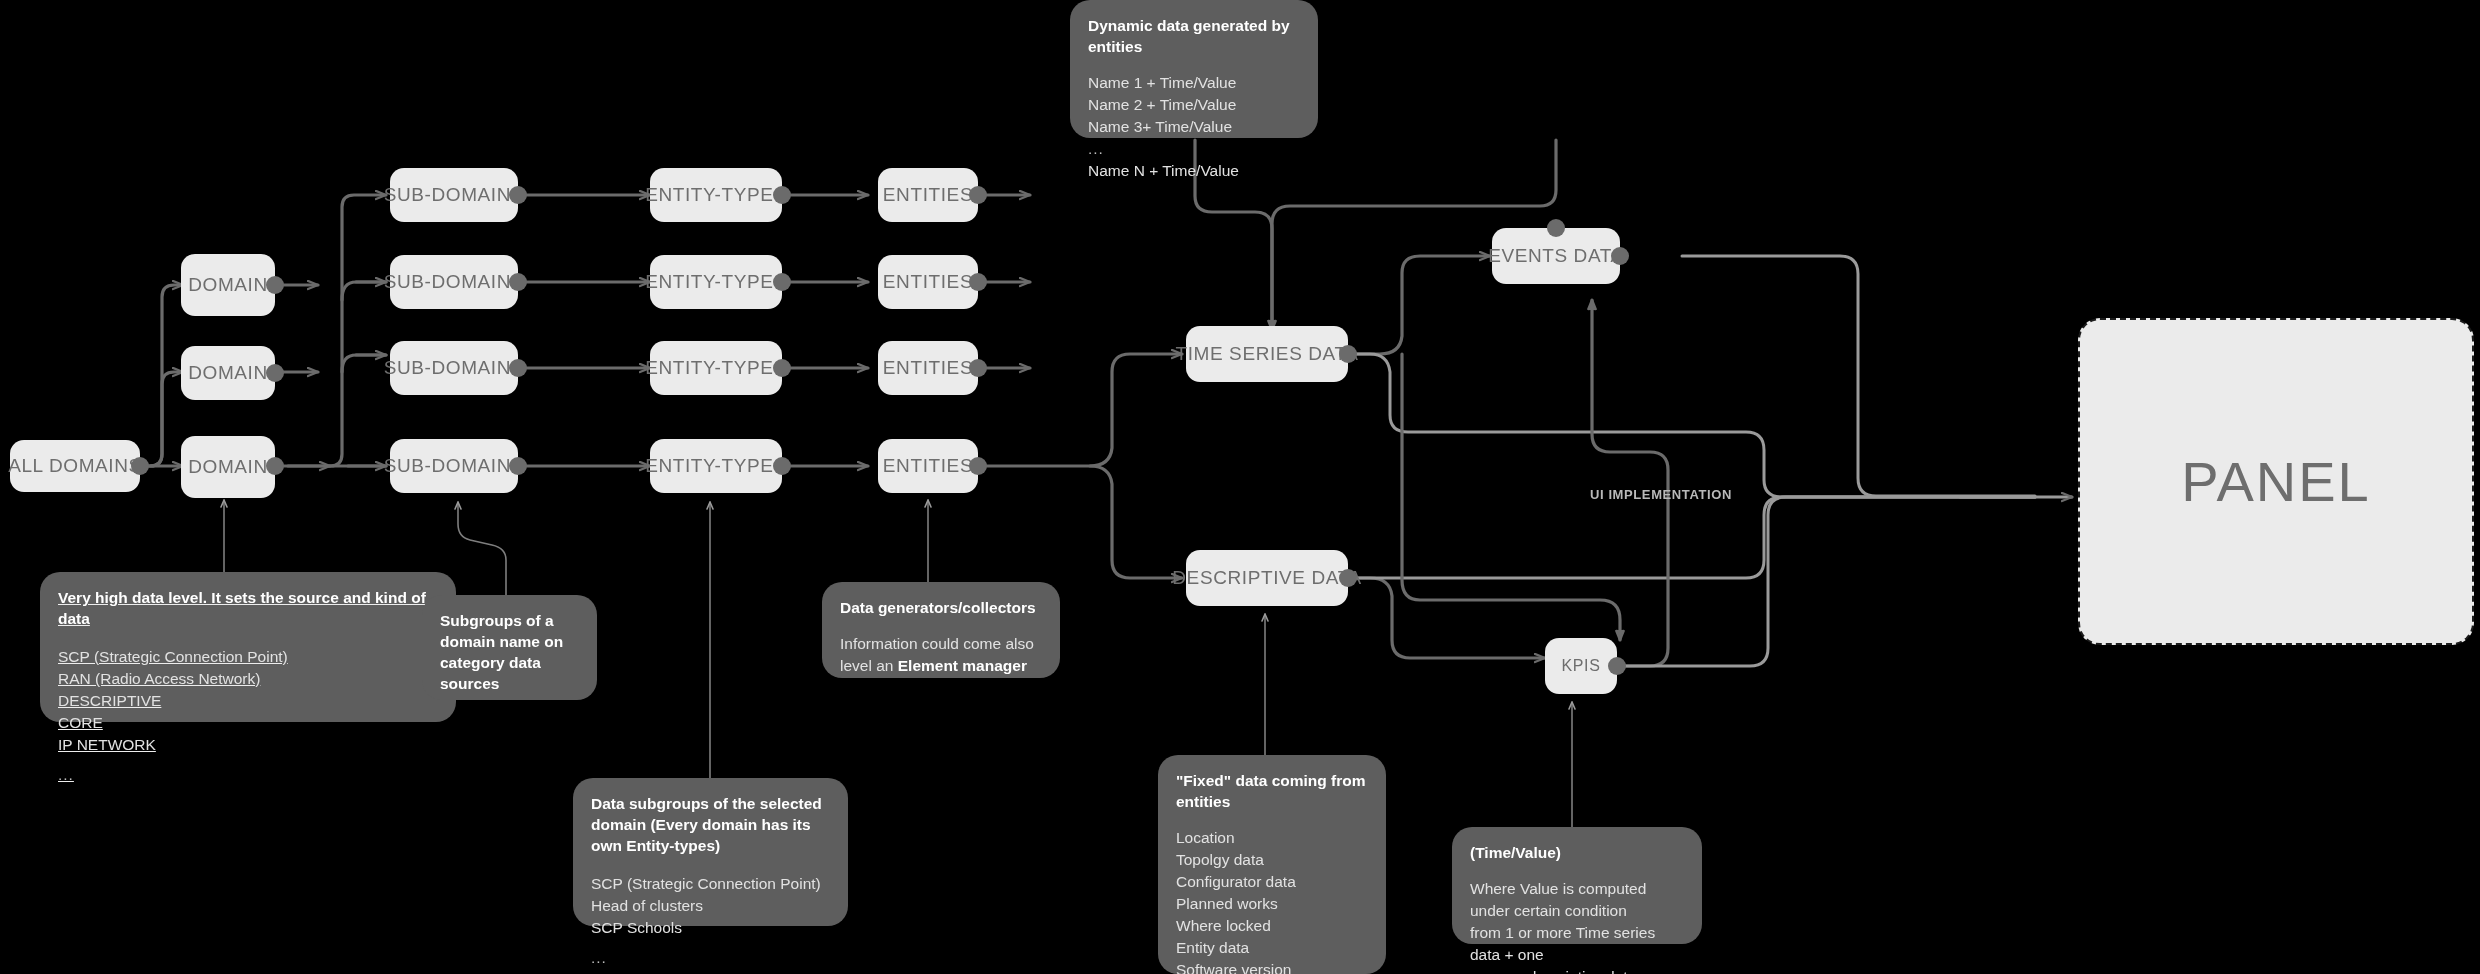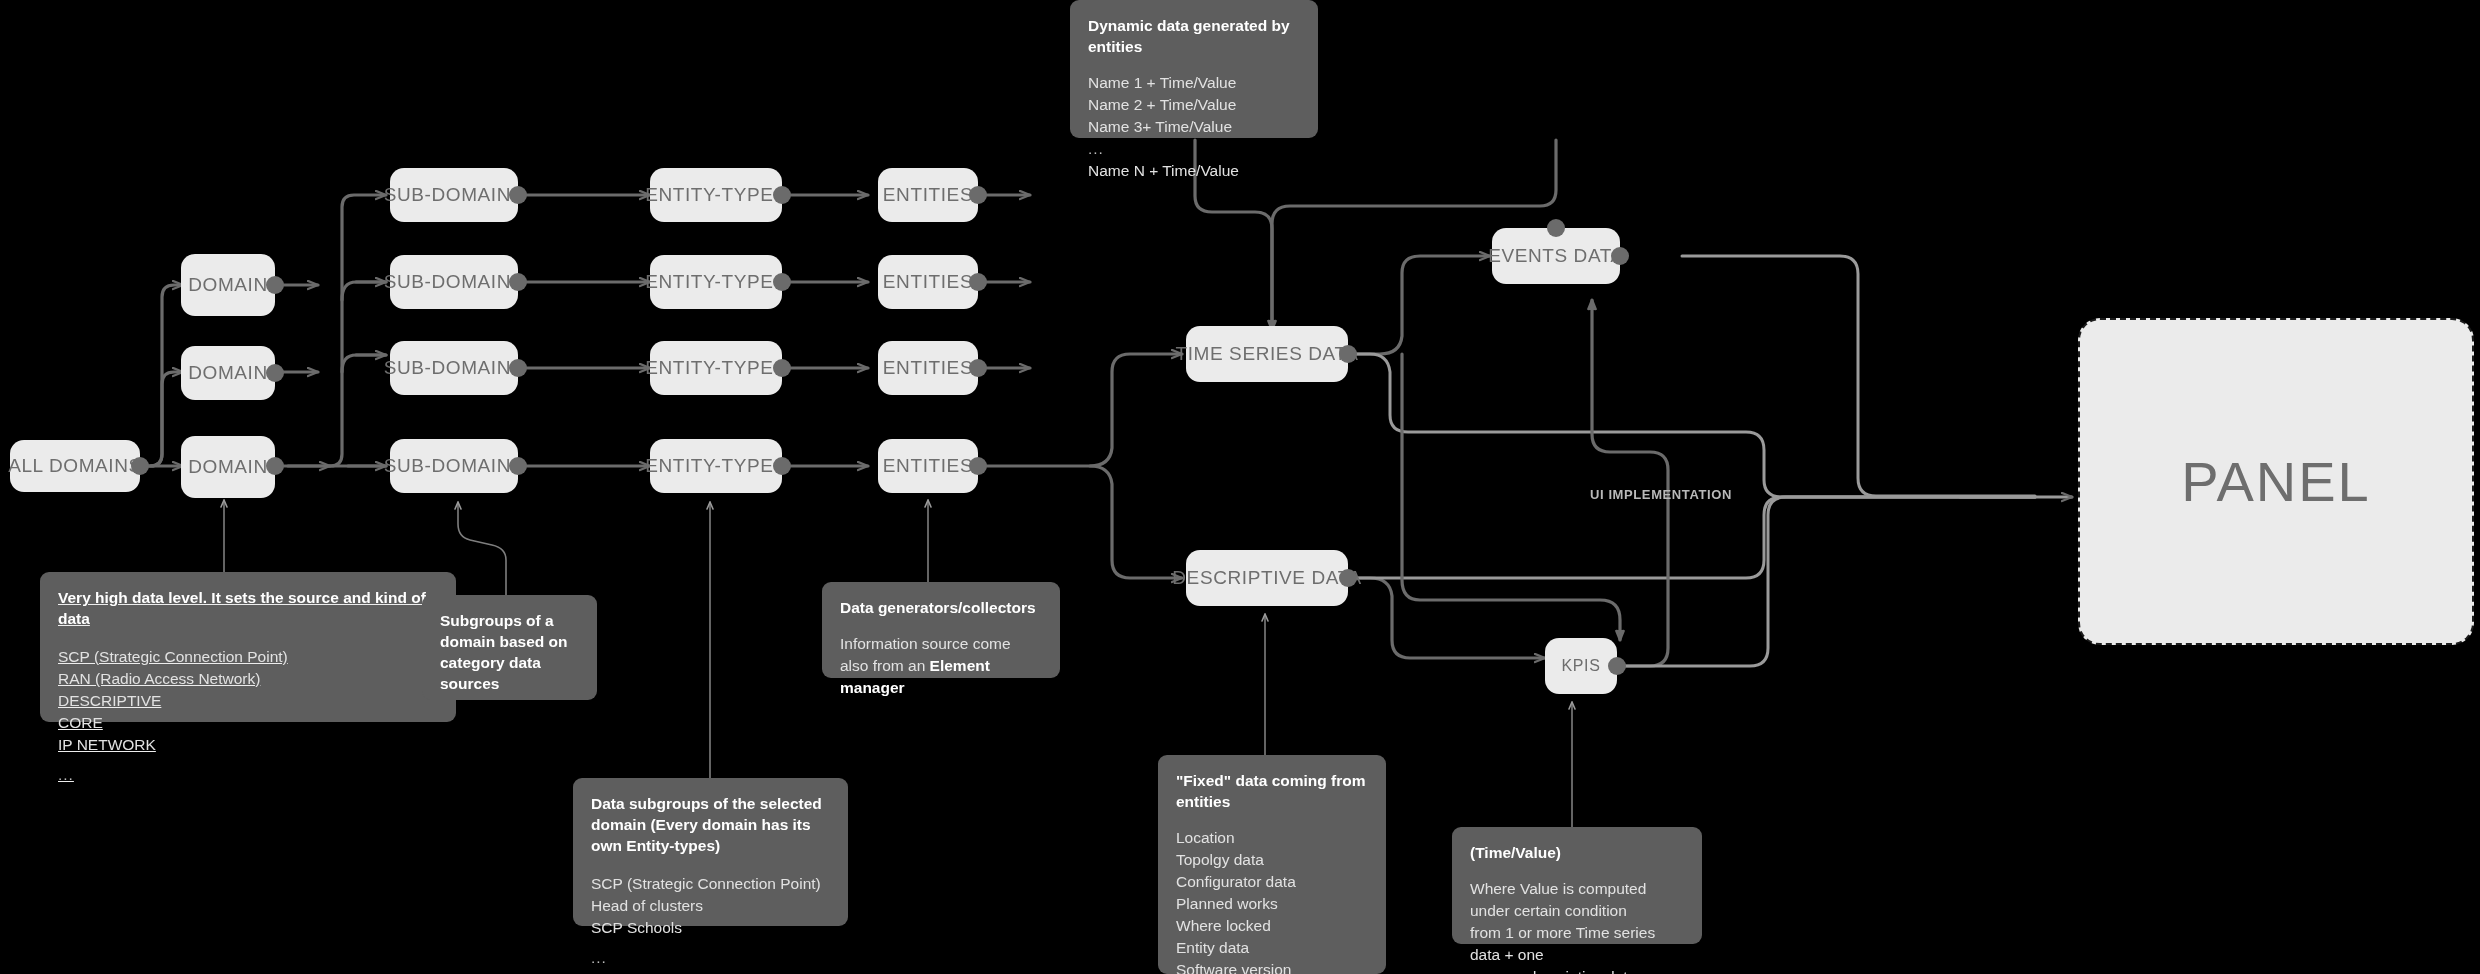--- a/index.html
+++ b/index.html
@@ -16,21 +16,21 @@
   .port{position:absolute;width:18px;height:18px;border-radius:50%;background:#6b6b6b;}
 
   .panel{
     position:absolute;background:#ebebeb;border-radius:22px;
     border:2px dashed #1c1c1c;
     display:flex;align-items:center;justify-content:center;
     color:#6e6e6e;font-size:56px;letter-spacing:2px;
   }
 
   .note{
-    position:absolute;background:#5e5e5e;border-radius:9px;
+    position:absolute;background:#5e5e5e;border-radius:20px;
     color:#ededed;padding:16px 18px 18px 18px;box-sizing:border-box;
     font-size:15.5px;line-height:1.42;
   }
   .note .t{font-weight:bold;color:#ffffff;margin-bottom:16px;line-height:1.35;}
   .note .b{color:#e2e2e2;}
   .note .b b{color:#ffffff;}
   .note .dots{letter-spacing:1px;color:#bdbdbd;}
 
   .edgelabel{
     position:absolute;color:#b9b9b9;font-size:13px;font-weight:bold;
@@ -229,37 +229,37 @@
       <div>SCP (Strategic Connection Point)</div>
       <div>RAN (Radio Access Network)</div>
       <div>DESCRIPTIVE</div>
       <div>CORE</div>
       <div>IP NETWORK</div>
       <div class="dots" style="margin-top:8px;">...</div>
     </div>
   </div>
 
   <div class="note" style="left:422px;top:595px;width:175px;height:105px;">
-    <div class="t">Subgroups of a domain based on category data sources</div>
+    <div class="t">Subgroups of a domain name on category data sources</div>
   </div>
 
   <div class="note" style="left:573px;top:778px;width:275px;height:148px;">
     <div class="t">Data subgroups of the selected domain (Every domain has its own Entity-types)</div>
     <div class="b">
       <div>SCP (Strategic Connection Point)</div>
       <div>Head of clusters</div>
       <div>SCP  Schools</div>
       <div class="dots" style="margin-top:8px;">...</div>
     </div>
   </div>
 
   <div class="note" style="left:822px;top:582px;width:238px;height:96px;">
     <div class="t" style="margin-bottom:14px;">Data generators/collectors</div>
     <div class="b">
-      <span>Information source come also from an </span><b>Element manager</b>
+      <span>Information could come also level an </span><b>Element manager</b>
     </div>
   </div>
 
   <div class="note" style="left:1070px;top:0px;width:248px;height:138px;">
     <div class="t" style="margin-bottom:14px;">Dynamic data generated by entities</div>
     <div class="b">
       <div>Name 1 + Time/Value</div>
       <div>Name 2 + Time/Value</div>
       <div>Name 3+ Time/Value</div>
       <div class="dots">...</div>

